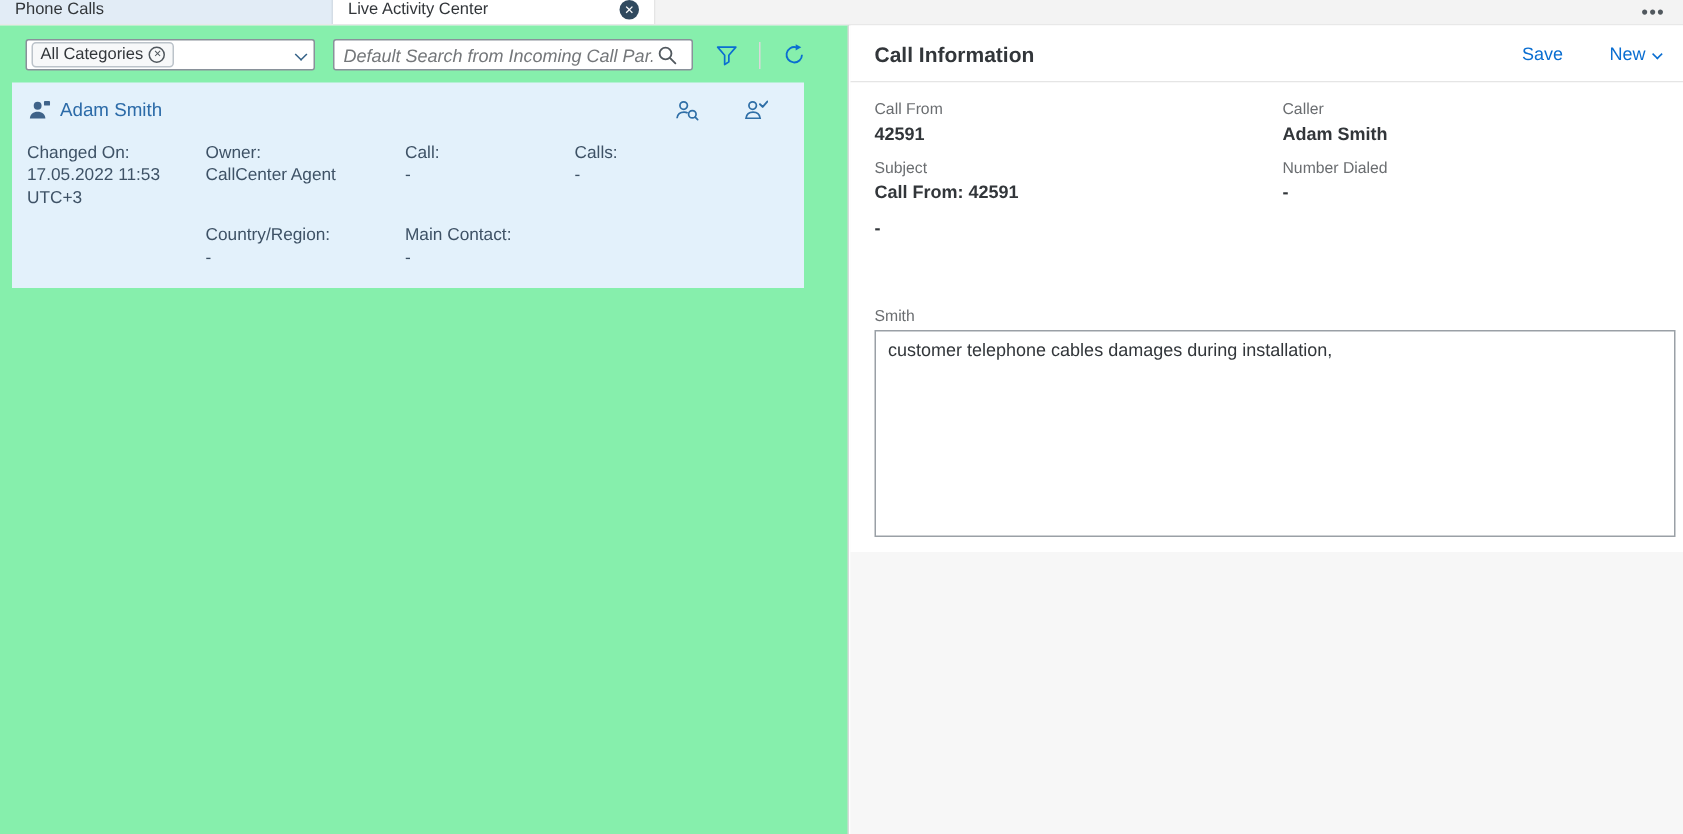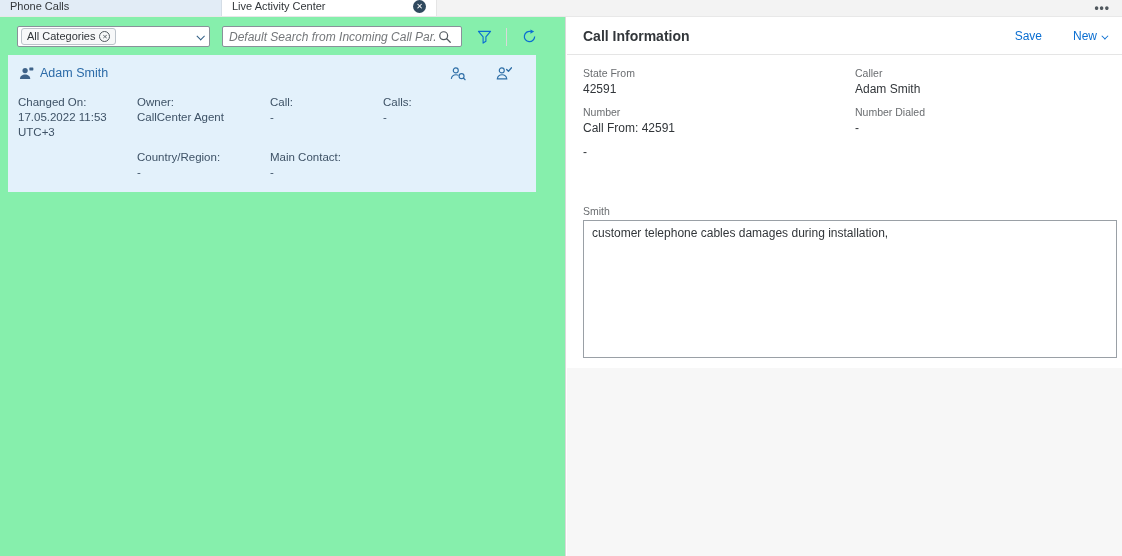--- a/index.html
+++ b/index.html
@@ -50,21 +50,21 @@
   .panel-header { height:38px; background:#fff; display:flex; align-items:center; padding:0 16px; border-bottom:1px solid #e5e5e5; flex:none; }
   .panel-title { font-size:14px; font-weight:bold; color:#32363a; }
   .panel-actions { margin-left:auto; display:flex; align-items:center; gap:31px; }
   .link { color:#0a6ed1; cursor:pointer; }
   .action-link { font-size:12px; }
   .new-chev { display:inline-block; width:5px; height:5px; border-right:1.3px solid #0a6ed1; border-bottom:1.3px solid #0a6ed1; transform:rotate(45deg) translateY(-2px); margin-left:4px; }
   .form-section { background:#fff; padding:12px 16px 0 16px; flex:none; }
   .form-grid { display:grid; grid-template-columns:272px 1fr; row-gap:8px; }
   .form-cell { padding-bottom:2px; }
   .flabel-sm { font-size:10.5px; color:#6a6d70; margin-bottom:3px; }
-  .fvalue-md { font-size:12px; color:#32363a; }
+  .fvalue-md { font-size:12px; color:#32363a;font-weight:bold; }
   .notes-block { margin-top:44px; padding-bottom:10px; }
   .notes-textarea { display:block; width:534px; height:138px; margin-top:3px; border:1px solid #9aa0a6; background:#fff; resize:none; font-family:inherit; font-size:12px; color:#32363a; padding:5px 8px; outline:none; }
   .gray-fill { flex:1; background:#f7f7f7; }
 </style>
 </head>
 <body>
 
 <div class="tab-strip">
   <div class="tab tab-phone">
     <span>Phone Calls</span>
@@ -180,29 +180,29 @@
       <span class="link action-link">Save</span>
       <span class="link action-link">
         <span>New</span><span class="new-chev"></span>
       </span>
     </span>
   </div>
 
   <div class="form-section">
     <div class="form-grid">
       <div class="form-cell">
-        <div class="flabel-sm">State From</div>
+        <div class="flabel-sm">Call From</div>
         <div class="fvalue-md">42591</div>
       </div>
       <div class="form-cell">
         <div class="flabel-sm">Caller</div>
         <div class="fvalue-md link">Adam Smith</div>
       </div>
       <div class="form-cell">
-        <div class="flabel-sm">Number</div>
+        <div class="flabel-sm">Subject</div>
         <div class="fvalue-md link">Call From: 42591</div>
       </div>
       <div class="form-cell">
         <div class="flabel-sm">Number Dialed</div>
         <div class="fvalue-md">-</div>
       </div>
       <div class="form-cell">
         <div class="fvalue-md">-</div>
       </div>
     </div>

